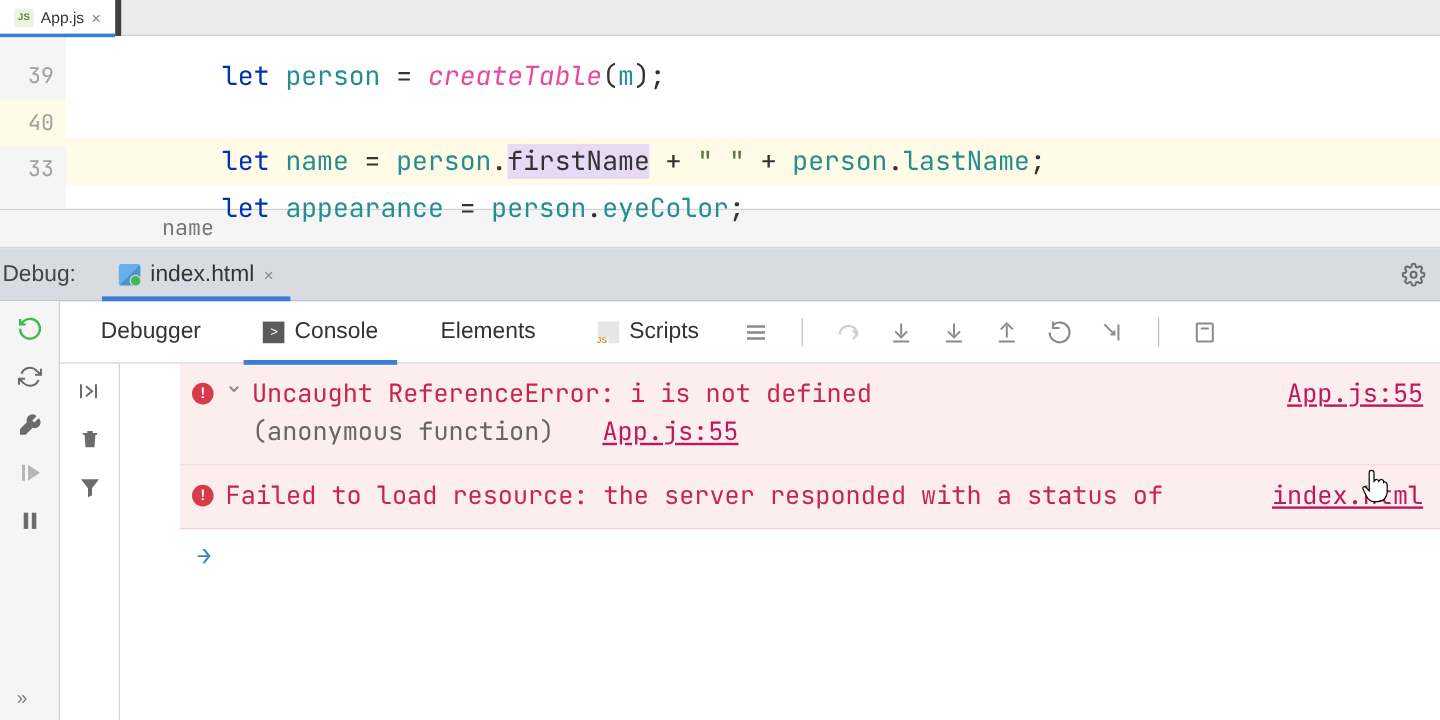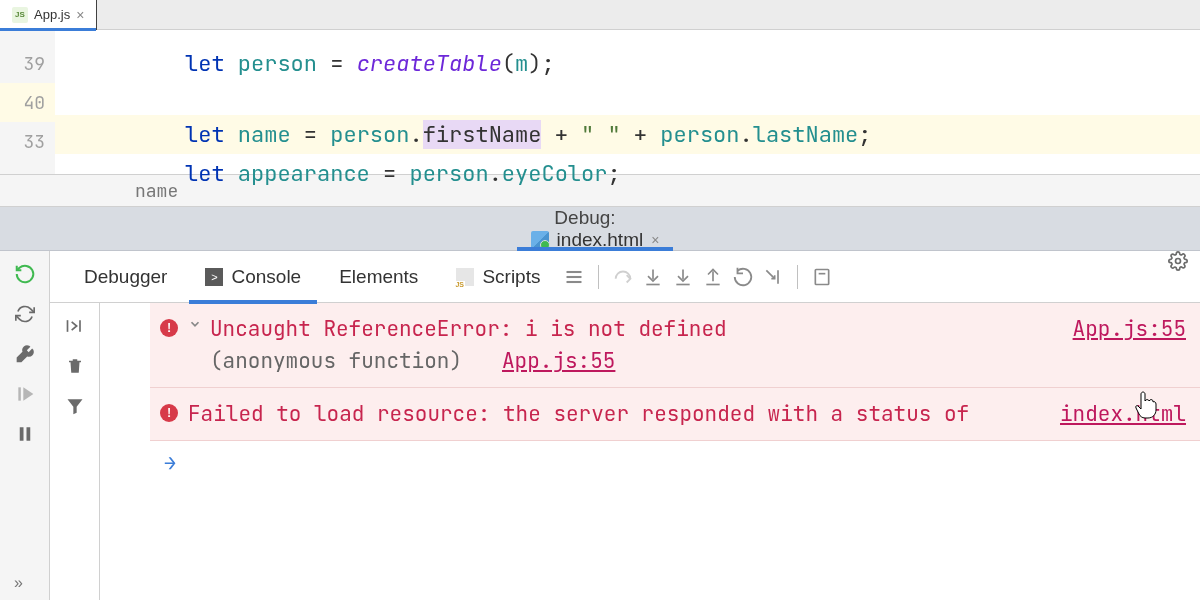--- a/index.html
+++ b/index.html
@@ -1,61 +1,61 @@
 <!DOCTYPE html>
 <html><head>
 <meta charset="utf-8">
 <style>
 * { margin:0; padding:0; box-sizing:border-box; }
 body { font-family:-apple-system,BlinkMacSystemFont,"Segoe UI",sans-serif; font-size:13px; color:#333; background:#fff; width:1200px; height:600px; overflow:hidden; }
 .mono { font-family:"JetBrains Mono","Fira Code",Menlo,Consolas,monospace; }
 
 
 .tabbar { height:30px; background:#ececec; border-bottom:1px solid #d0d0d0; display:flex; align-items:center; }
-.tab { display:flex; align-items:center; gap:6px; padding:0 12px; height:30px; background:#fff; border-right:1px solid #404040; position:relative; }
+.tab { display:flex; align-items:center; gap:6px; padding:0 12px; height:30px; background:#fff; border-right:5px solid #404040; position:relative; }
 .tab.active::after { content:""; position:absolute; bottom:-1px; left:0; right:0; height:3px; background:#3b7dd8; z-index:1; }
 .js-icon { width:16px; height:16px; display:flex; align-items:center; justify-content:center; font-size:8px; font-weight:700; color:#5a8a3a; background:#e9f5e0; border-radius:2px; }
 .close-x { color:#888; font-size:14px; cursor:pointer; }
 
 
 .editor { display:flex; height:145px; border-bottom:1px solid #d0d0d0; }
 .gutter { width:55px; background:#f5f5f5; padding-top:14px; text-align:right; }
 .gutter div { padding:0 10px 0 15px; height:39px; line-height:39px; color:#a0a0a0; font-size:18px; }
 .gutter .active-line { background:#fffbe6; }
 .code { flex:1; padding-top:14px; font-size:22px; line-height:39px; }
 .code-line { padding-left:130px; height:39px; white-space:nowrap; }
 .code-line.hl { background:#fffbe6;margin-top:32px; }
 .kw { color:#0033b3; }
 .ident { color:#248f8f; }
-.func { color:#6d28d9; font-style:italic; }
+.func { color:#ec4899; font-style:italic; }
 .str { color:#507a3a; }
 .punct { color:#333; }
 .highbox { background:#e8d9f5; }
 
 
 .breadcrumb { height:32px; background:#f5f5f5; border-bottom:1px solid #d0d0d0; padding-left:135px; display:flex; align-items:center; font-size:18px; color:#777; }
 
 
-.debug-header { height:44px; background:#d8dce2; border-bottom:1px solid #c0c4cc; display:flex; align-items:center; padding:0 10px 0 0;flex-direction:column; }
+.debug-header { height:44px; background:#d8dce2; border-bottom:1px solid #c0c4cc; display:flex; align-items:center; padding:0 10px 0 0; }
 .debug-label { font-size:19px; color:#444; padding:0 22px 0 2px; }
 .debug-tab { display:flex; align-items:center; gap:8px; height:44px; padding:0 14px; position:relative; }
 .debug-tab.active::after { content:""; position:absolute; bottom:0; left:0; right:0; height:4px; background:#3b7dd8; }
 .html-icon { width:18px; height:18px; background:linear-gradient(135deg,#6ab0e8 50%,#4a94d0 50%); border-radius:2px; position:relative; }
 .html-icon::after { content:""; position:absolute; right:-1px; bottom:-1px; width:8px; height:8px; background:#3fb950; border-radius:50%; border:1px solid #d8dce2; }
 .debug-tab-label { font-size:19px; color:#333; }
 .gear { margin-left:auto; }
 
 
 .tool-panel { display:flex; height:349px; }
 .left-rail { width:50px; background:#f5f5f5; border-right:1px solid #d0d0d0; padding-top:12px; display:flex; flex-direction:column; align-items:center; gap:18px; }
 .left-rail .ic { width:22px; height:22px; display:flex; align-items:center; justify-content:center; color:#6b6b6b; cursor:pointer; }
 .left-rail .ic.green { color:#3fb950; }
 
 .main-panel { flex:1; display:flex; flex-direction:column; }
-.panel-tabs { height:52px; display:flex; align-items:center; border-bottom:1px solid #d0d0d0; padding:0 18px; gap:6px; }
+.panel-tabs { height:52px; display:flex; align-items:center; border-bottom:1px solid #d0d0d0; padding:0 18px; gap:20px; }
 .ptab { font-size:19px; color:#333; padding:0 16px; height:52px; display:flex; align-items:center; gap:8px; position:relative; cursor:pointer; }
 .ptab.active::after { content:""; position:absolute; bottom:-1px; left:0; right:0; height:4px; background:#3b7dd8; }
 .tab-icon-sq { width:18px; height:18px; background:#5a5a5a; color:#fff; display:flex; align-items:center; justify-content:center; font-size:11px; }
 .scripts-ic { width:18px; height:18px; background:#e6e6e6; position:relative; }
 .scripts-ic::after { content:"JS"; position:absolute; left:-2px; bottom:-2px; font-size:7px; font-weight:700; color:#c99a2e; background:#fff; padding:0 1px; }
 .vsep { width:1px; height:24px; background:#c0c0c0; margin:0 6px; }
 .toolbar-ic { color:#8a8a8a; width:24px; height:24px; display:flex; align-items:center; justify-content:center; cursor:pointer; }
 
 
 .console-body { flex:1; display:flex; overflow:hidden; }

